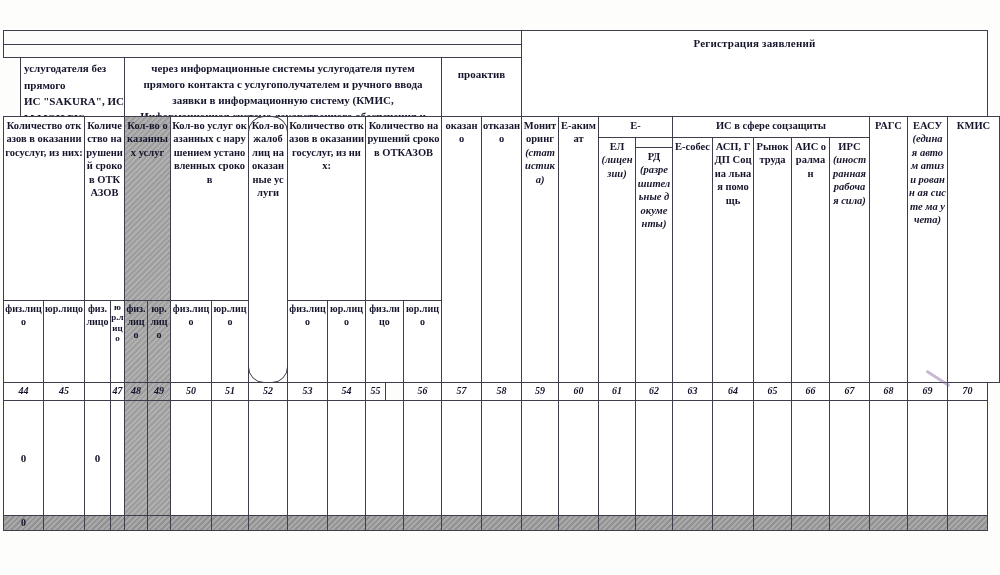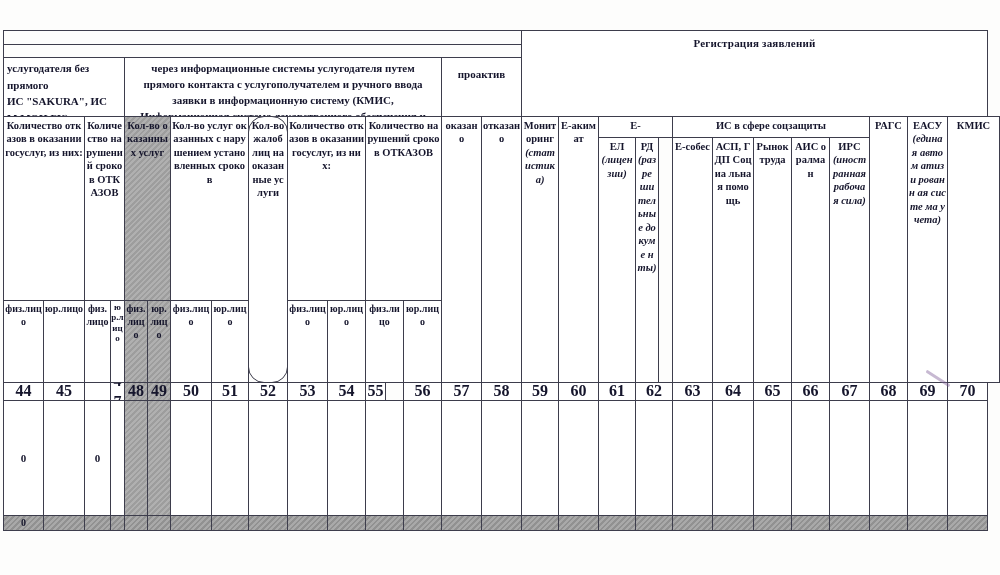--- a/index.html
+++ b/index.html
@@ -13,35 +13,35 @@
   .sm{font-size:10px;}
   .xs{font-size:9px;line-height:1.15;padding:1px 0;}
   .big{font-size:11px;}
   .wrapwide{word-break:normal;line-height:1.45;padding:3px 8px;}
   .title-cell{font-size:11px;padding-top:5px;letter-spacing:.2px;}
   .gray{background:#a7a7a7;background-image:repeating-linear-gradient(135deg,rgba(255,255,255,.10) 0 2px,rgba(0,0,0,.06) 2px 4px);}
   .center{display:flex;align-items:center;justify-content:center;padding:0;}
   .row{position:absolute;box-sizing:border-box;}
   .row .cell{top:0;height:100%;}
   .val{font-size:11px;}
-  .num{font-size:16px;}
+  .num{font-size:10px;font-style:italic;}
   .foot{font-size:10px;}
   .foot.gray{background:#9d9d9d;background-image:repeating-linear-gradient(135deg,rgba(255,255,255,.12) 0 2px,rgba(0,0,0,.08) 2px 4px);}
   .note{font-style:italic;display:block;}
   .pen{position:absolute;background:rgba(130,100,155,.45);transform:rotate(33deg);border-radius:2px;}
 </style>
 </head>
 <body>
 
 <div class="stage">
 
   <div class="cell bare" style="left: 3px; top: 30px; width: 519px; height: 15px;"></div>
   <div class="cell bare" style="left: 3px; top: 44px; width: 519px; height: 14px;"></div>
 
-  <div class="cell left big" style="line-height: 1.5; word-break: normal; left: 3px; top: 57px; width: 122px; height: 60px;">
+  <div class="cell left big" style="line-height: 1.5; word-break: normal; left: 20px; top: 57px; width: 122px; height: 60px;">
     <div>услугодателя без прямого</div>
     <div>ИС "SAKURA", ИС</div>
     <div>М МОН РК)</div>
   </div>
   <div class="cell big wrapwide" style="left: 124px; top: 57px; width: 318px; height: 60px;">через информационные системы услугодателя путем прямого контакта с услугополучателем и ручного ввода заявки в информационную систему (КМИС, Информационная система лекарственного обеспечения и т.д.)</div>
   <div class="cell big" style="padding-top: 9px; left: 441px; top: 57px; width: 81px; height: 60px;">проактив</div>
 
   <div class="cell title-cell" style="left: 521px; top: 30px; width: 467px; height: 87px;">Регистрация заявлений</div>
 
   <div class="cell" style="left: 3px; top: 116px; width: 82px; height: 185px;">Количество отказов в оказании госуслуг, из них:</div>
@@ -56,21 +56,21 @@
   <div class="cell" style="left: 521px; top: 116px; width: 38px; height: 267px;">
     <span>Монит оринг</span>
     <span class="note">(стат истик а)</span>
   </div>
   <div class="cell" style="left: 558px; top: 116px; width: 41px; height: 267px;">Е-акимат</div>
   <div class="cell" style="left: 598px; top: 116px; width: 75px; height: 22px;">Е-</div>
   <div class="cell" style="left: 598px; top: 137px; width: 38px; height: 246px;">
     <span>ЕЛ</span>
     <span class="note">(лицен зии)</span>
   </div>
-  <div class="cell" style="left: 635px; top: 137px; width: 24px; height: 246px;">
+  <div class="cell" style="left: 635px; top: 147px; width: 38px; height: 246px;">
     <span>РД</span>
     <span class="note">(разре шител ьные докуме нты)</span>
   </div>
   <div class="cell" style="word-break: normal; left: 672px; top: 116px; width: 198px; height: 22px;">ИС в сфере соцзащиты</div>
   <div class="cell" style="left: 672px; top: 137px; width: 41px; height: 246px;">Е-собес</div>
   <div class="cell" style="left: 712px; top: 137px; width: 42px; height: 246px;">АСП, ГДП Социа льная помощь</div>
   <div class="cell" style="left: 753px; top: 137px; width: 39px; height: 246px;">Рынок труда</div>
   <div class="cell" style="left: 791px; top: 137px; width: 39px; height: 246px;">АИС оралман</div>
   <div class="cell" style="left: 829px; top: 137px; width: 41px; height: 246px;">
     <span>ИРС</span>

